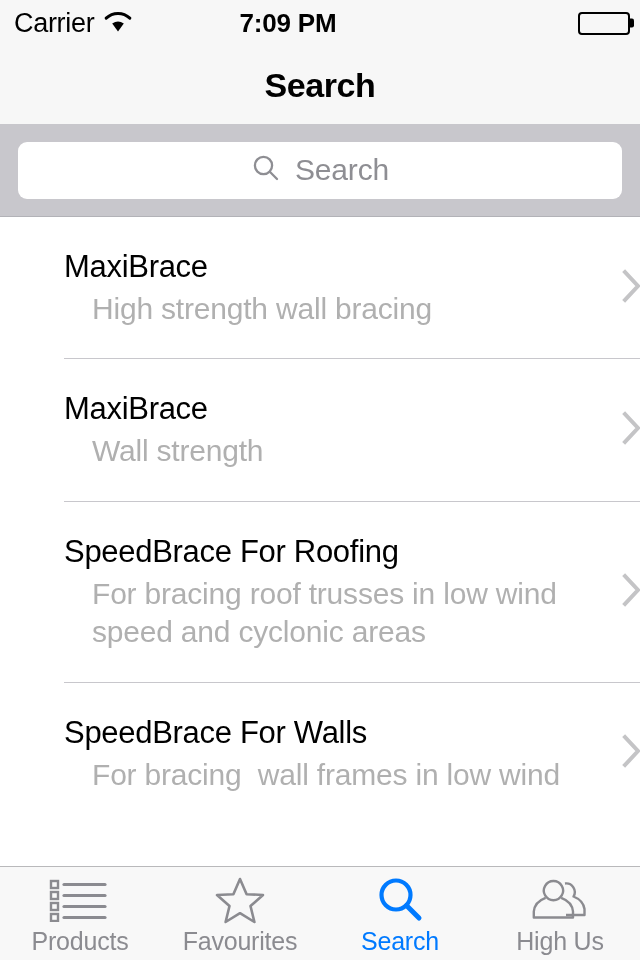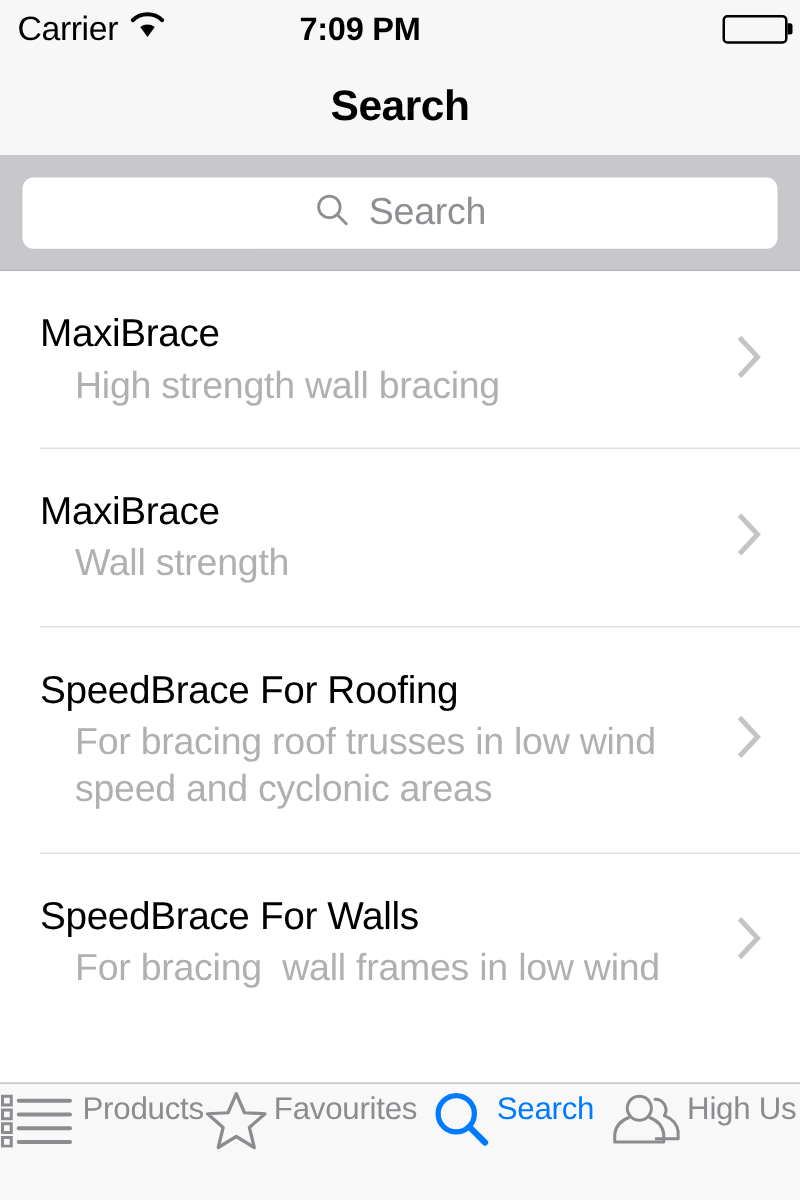--- a/index.html
+++ b/index.html
@@ -11,21 +11,21 @@
     -webkit-font-smoothing:antialiased;
   }
   #screen { position:relative; width:640px; height:960px; overflow:hidden; background:#fff; }
 
   
   .status-bar {
     position:absolute; top:0; left:0; width:640px; height:46px;
     background:#f7f7f7;
     display:flex; align-items:center;
   }
-  .status-left { position:absolute; left:14px; display:flex; gap:9px; }
+  .status-left { position:absolute; left:14px; display:flex; align-items:center; gap:9px; }
   .carrier-text { font-size:27px; color:#000; letter-spacing:-0.3px; }
   .wifi-icon { display:block; }
   .status-time {
     position:absolute; left:0; width:576px; text-align:center;
     font-size:26px; font-weight:bold; color:#000; letter-spacing:-0.2px;
   }
   .status-right { position:absolute; right:10px; display:flex; align-items:center; }
   .battery {
     width:52px; height:23px; border:2.5px solid #000; border-radius:4px;
     position:relative; padding:2px;
@@ -54,21 +54,21 @@
   .search-field {
     width:604px; height:57px; background:#ffffff; border-radius:9px;
     display:flex; align-items:center; justify-content:center; gap:14px;
     cursor:text;
   }
   .search-placeholder { font-size:30px; color:#8e8e93; letter-spacing:-0.2px; }
 
   
   .list {
     position:absolute; top:217px; left:0; width:640px; height:649px;
-    background:#fff; overflow:hidden;
+    background:#fff; overflow:hidden;padding-left:32px;
   }
   .list-row {
     position:relative; width:640px;
     padding:30px 0 30px 32px;
     background:#fff;
   }
   .row-text { padding-right:110px; }
   .row-title {
     font-size:31px; color:#000; letter-spacing:-0.3px; line-height:1.26;
   }
@@ -84,22 +84,22 @@
     height:1px; background:#c8c7cc; margin-left:32px; width:608px;
   }
 
   
   .tab-bar {
     position:absolute; bottom:0; left:0; width:640px; height:94px;
     background:#f8f8f8; border-top:1px solid #b9b9bb;
     display:flex; align-items:stretch;
   }
   .tab-item {
-    flex:1; display:flex; flex-direction:row;
-    justify-content:center; gap:4px;
+    flex:1; display:flex; flex-direction:column;
+    align-items:center; justify-content:center; gap:4px;
     cursor:pointer; padding-top:6px;
   }
   .tab-icon { height:46px; display:flex; align-items:center; justify-content:center; }
   .tab-label { font-size:25px; color:#8b8b90; letter-spacing:-0.2px; }
   .tab-item.active .tab-label { color:#007aff; }
 </style>
 </head>
 <body>
 
 <div id="screen">

